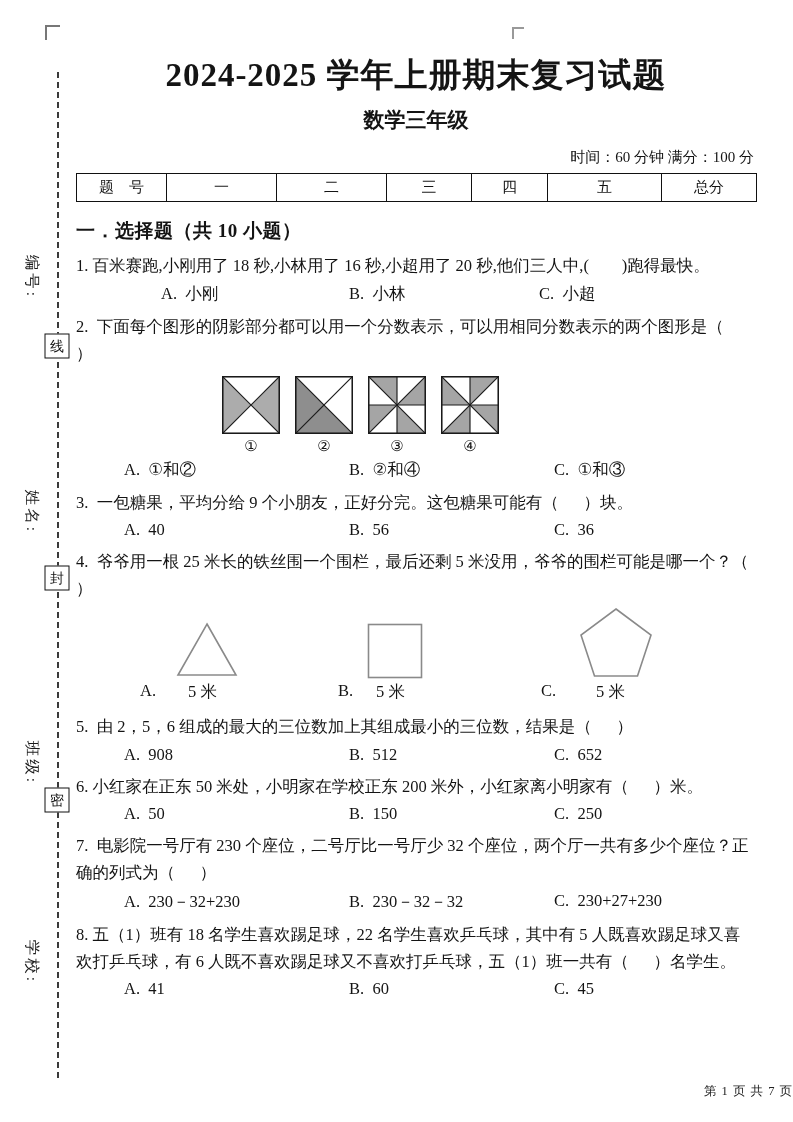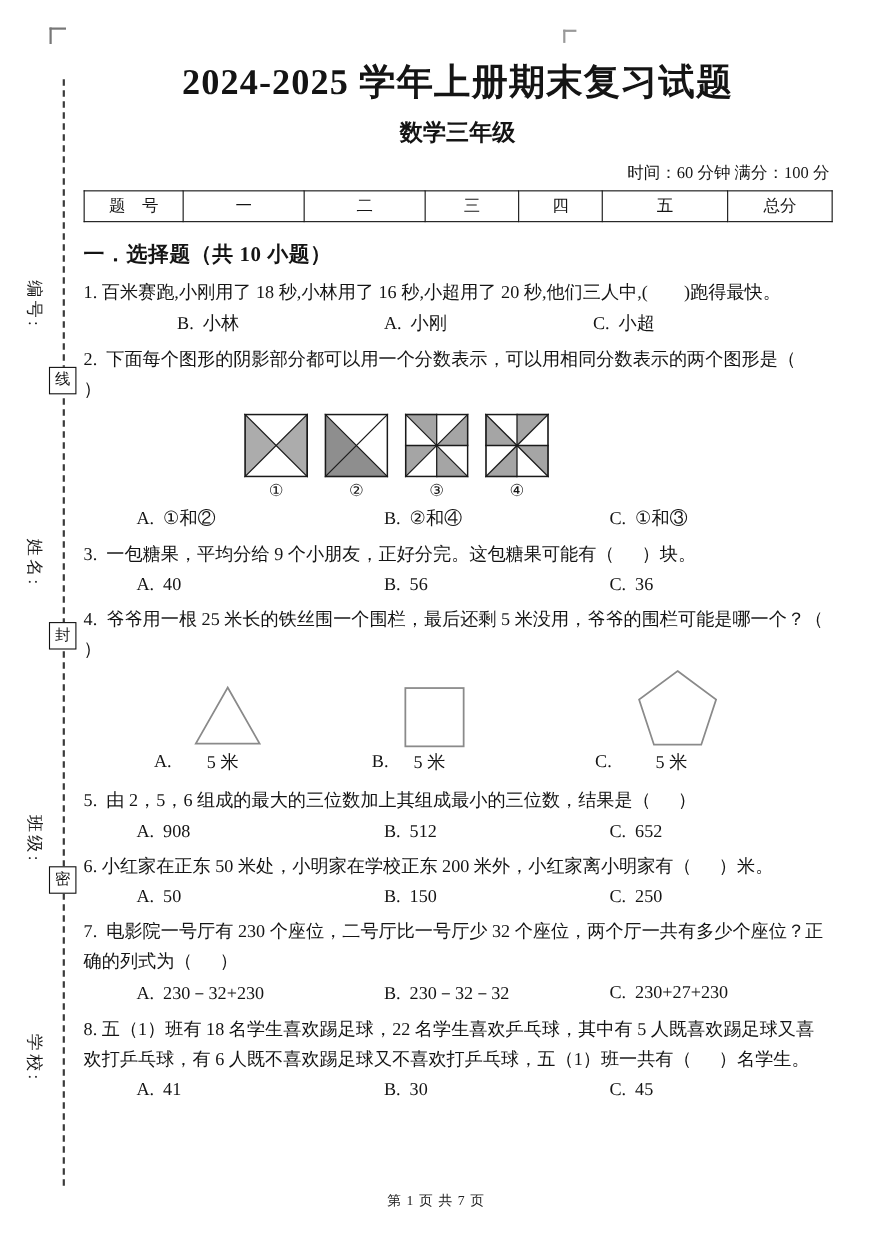--- a/index.html
+++ b/index.html
@@ -50,21 +50,21 @@
   .figs2{display:flex;gap:15px;margin:8px 0 2px 146px;}
   .figbox{display:flex;flex-direction:column;align-items:center;gap:3px;}
   .figbox svg{display:block;}
   .figlabel{font-size:15px;}
   
   .figs4{position:relative;height:68px;margin-top:8px;}
   .figs4 .shape{position:absolute;bottom:0;}
   .q4labels{position:relative;height:26px;font-size:16.5px;margin-bottom:6px;}
   .q4labels .abs{position:absolute;top:2px;white-space:pre;}
   .footer{
-    position:absolute;left:0;right:0;bottom:22px;text-align:center;
+    position:absolute;left:0;right:0;bottom:22px;text-align:right;
     font-size:12.5px;letter-spacing:1px;color:#222;
   }
 </style>
 </head>
 <body>
 
 <div class="page">
 
   <div class="corner-mark" style="left:45px;top:25px;"></div>
   <div class="corner-mark small" style="left:512px;top:27px;"></div>
@@ -106,22 +106,22 @@
           <td>五</td>
           <td>总分</td>
         </tr>
       </tbody>
     </table>
 
     <div class="section-heading">一．选择题（共 10 小题）</div>
 
     <p class="q">1. 百米赛跑,小刚用了 18 秒,小林用了 16 秒,小超用了 20 秒,他们三人中,(        )跑得最快。</p>
     <div class="opts deep">
+      <span>A.  小刚</span>
       <span>B.  小林</span>
-      <span>A.  小刚</span>
       <span>C.  小超</span>
     </div>
 
     <p class="q">2.  下面每个图形的阴影部分都可以用一个分数表示，可以用相同分数表示的两个图形是（      ）</p>
     <div class="figs2">
       <div class="figbox">
         <svg width="58" height="58" viewBox="0 0 60 60">
           <polygon points="0,0 30,30 0,60" fill="#acacac"></polygon>
           <polygon points="60,0 30,30 60,60" fill="#acacac"></polygon>
           <rect x="0.8" y="0.8" width="58.4" height="58.4" fill="none" stroke="#1a1a1a" stroke-width="1.6"></rect>
@@ -220,20 +220,20 @@
     <p class="q">7.  电影院一号厅有 230 个座位，二号厅比一号厅少 32 个座位，两个厅一共有多少个座位？正确的列式为（      ）</p>
     <div class="opts">
       <span>A.  230－32+230</span>
       <span>B.  230－32－32</span>
       <span>C.  230+27+230</span>
     </div>
 
     <p class="q">8. 五（1）班有 18 名学生喜欢踢足球，22 名学生喜欢乒乓球，其中有 5 人既喜欢踢足球又喜欢打乒乓球，有 6 人既不喜欢踢足球又不喜欢打乒乓球，五（1）班一共有（      ）名学生。</p>
     <div class="opts">
       <span>A.  41</span>
-      <span>B.  30</span>
+      <span>B.  60</span>
       <span>C.  45</span>
     </div>
 
   </div>
 
   <div class="footer">第 1 页 共 7 页</div>
 </div>
 
 </body></html>

